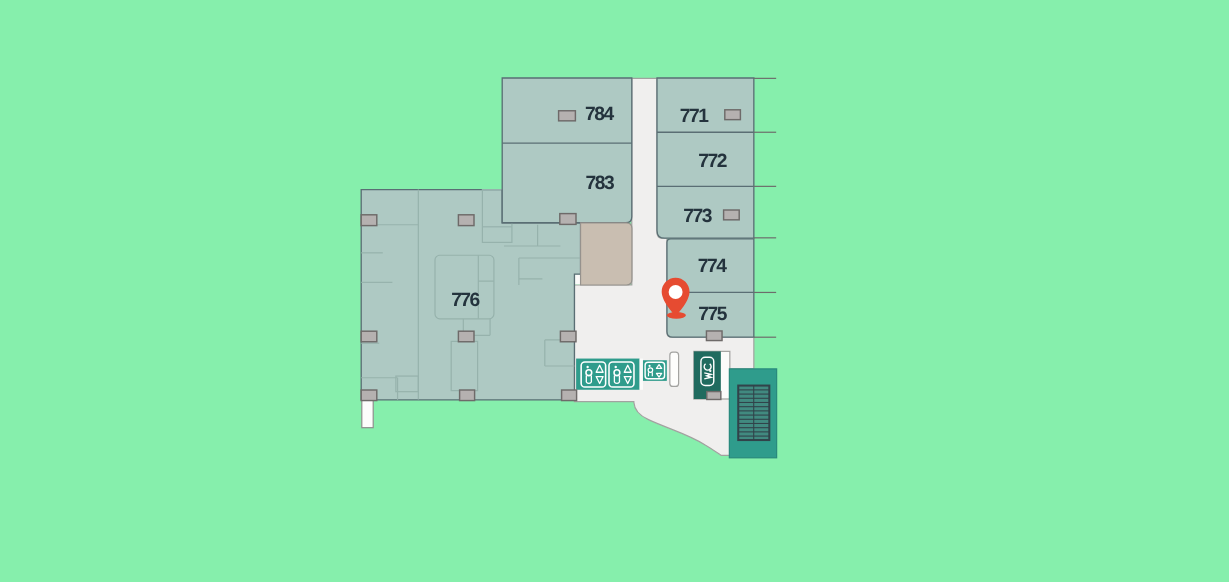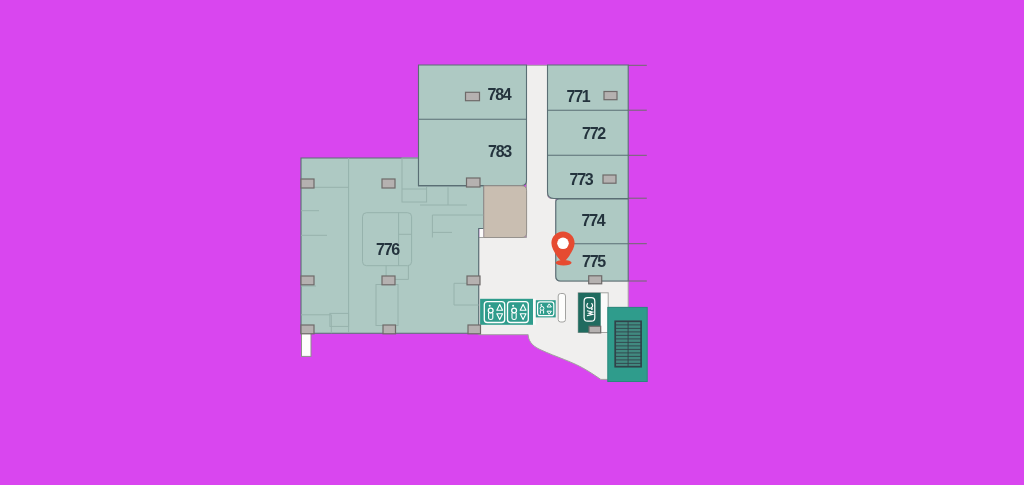--- a/index.html
+++ b/index.html
@@ -1,16 +1,16 @@
 <!DOCTYPE html>
 <html><head>
 <meta charset="utf-8">
 <style>
 html,body{margin:0;padding:0;background:#ffffff;}
-#page{position:relative;width:1024px;height:485px;background:#d946ef;overflow:hidden;}
+#page{position:relative;width:1024px;height:485px;background:#86efac;overflow:hidden;}
 text{font-family:"Liberation Sans",sans-serif;font-weight:bold;}
 .lbl{fill:#24333d;font-size:16px;letter-spacing:-1.2px;}
 </style>
 </head>
 <body>
 
 <div id="page">
 <svg width="1024" height="485" viewBox="0 0 1024 485">
 
 <path d="M526.5,65.3 H547.5 V194 Q547.5,198.5 552,198.5 H555.8 V277 Q555.8,281 560,281 H628.2 V307.4 H608.7 V379.4 H600.8 C597.5,377.2 593,374 588,371 C573,361.5 557,357.5 540,349.5 C531,345.3 528.5,340 528.2,335.2 L528.2,334.7 H478.7 V237.5 H526.5 Z" fill="#f0efee" stroke="#a2a2a0" stroke-width="1"></path>

